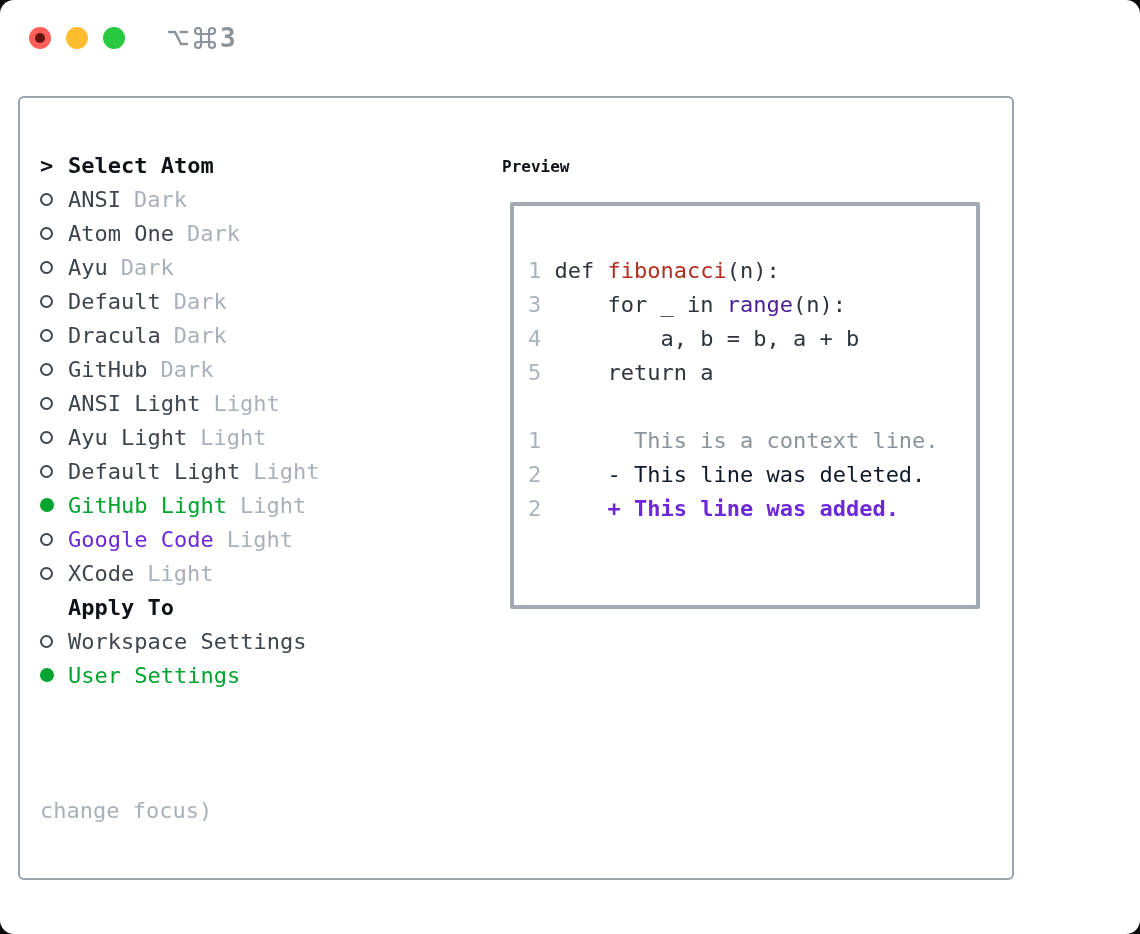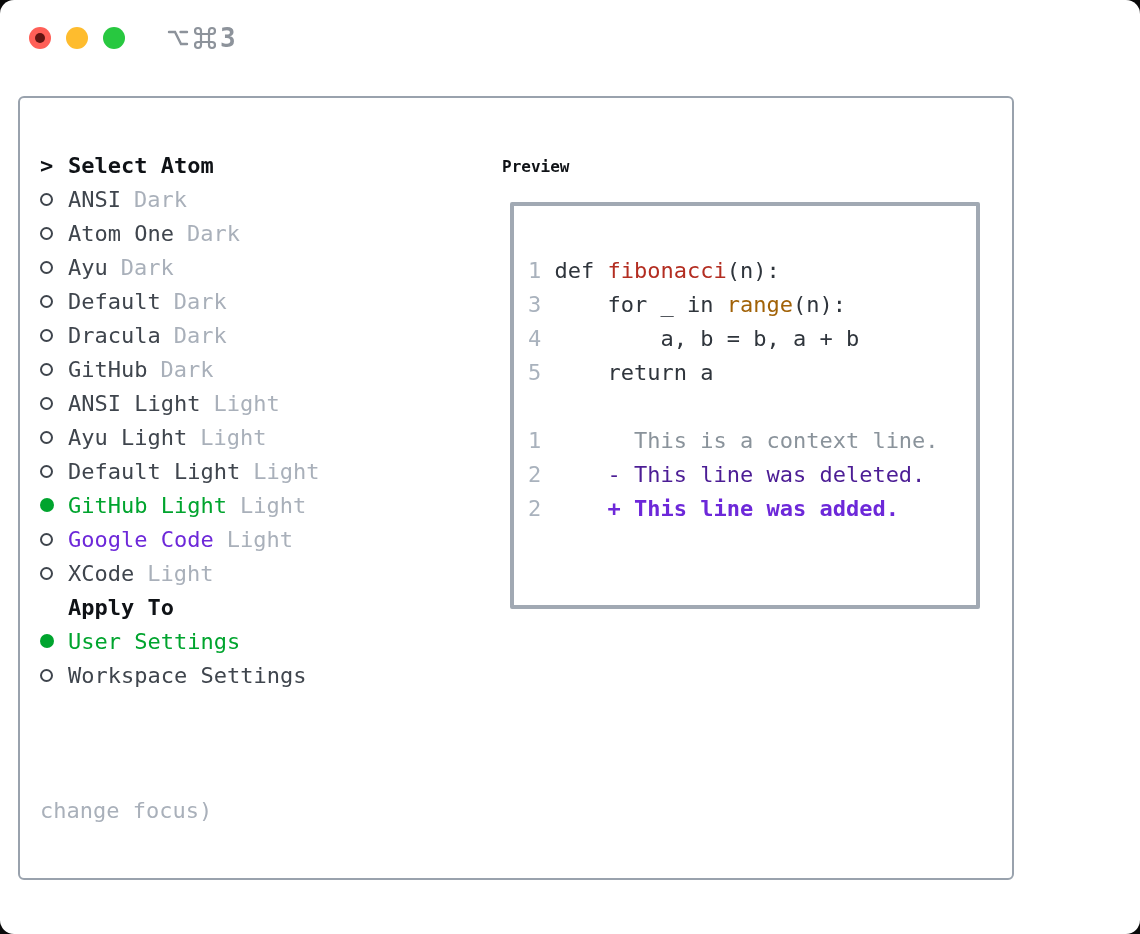--- a/index.html
+++ b/index.html
@@ -104,41 +104,41 @@
       </div>
       <div class="row">
         <span class="marker"><span class="radio"></span></span><span style="color: rgb(63, 69, 77);">XCode</span><span class="tag" style="color: rgb(169, 176, 186);">Light</span>
       </div>
 
       <div class="apply-block">
         <div class="row hdr" style="color: rgb(15, 18, 22);">
           <span class="marker"></span><span>Apply To</span>
         </div>
         <div class="row">
-          <span class="marker"><span class="radio filled" style="background: rgb(0, 164, 46);"></span></span><span style="color: rgb(0, 164, 46);">User Settings</span>
+          <span class="marker"><span class="radio"></span></span><span style="color: rgb(63, 69, 77);">Workspace Settings</span>
         </div>
         <div class="row">
-          <span class="marker"><span class="radio"></span></span><span style="color: rgb(63, 69, 77);">Workspace Settings</span>
+          <span class="marker"><span class="radio filled" style="background: rgb(0, 164, 46);"></span></span><span style="color: rgb(0, 164, 46);">User Settings</span>
         </div>
       </div>
 
       <div class="hint" style="color: rgb(169, 176, 186);">
         <div>change focus)</div>
       </div>
     </div>
 
     <div class="preview-title" style="color: rgb(15, 18, 22);">Preview</div>
 
     <div class="preview-box" style="border-color: rgb(161, 169, 179);">
       <div id="code-lines">
           <div class="code-line"><span style="color: rgb(169, 178, 189);">1 </span><span style="color: rgb(47, 53, 60);">def </span><span style="color: rgb(179, 45, 33);">fibonacci</span><span style="color: rgb(47, 53, 60);">(n):</span></div>
-          <div class="code-line"><span style="color: rgb(169, 178, 189);">3 </span><span style="color: rgb(47, 53, 60);">    for _ in </span><span style="color: #a16207; text-align: right;">range</span><span style="color: rgb(47, 53, 60);">(n):</span></div>
+          <div class="code-line"><span style="color: rgb(169, 178, 189);">3 </span><span style="color: rgb(47, 53, 60);">    for _ in </span><span style="color: #4c1d95; text-align: right;">range</span><span style="color: rgb(47, 53, 60);">(n):</span></div>
           <div class="code-line"><span style="color: rgb(169, 178, 189);">4 </span><span style="color: rgb(47, 53, 60);">        a, b = b, a + b</span></div>
           <div class="code-line"><span style="color: rgb(169, 178, 189);">5 </span><span style="color: rgb(47, 53, 60);">    return a</span></div>
           <div class="code-line"></div>
           <div class="code-line"><span style="color: rgb(169, 178, 189);">1 </span><span style="color: rgb(138, 147, 155);">      This is a context line.</span></div>
-          <div class="code-line"><span style="color: rgb(169, 178, 189);">2 </span><span style="color: #4c1d95;">    - This line was deleted.</span></div>
+          <div class="code-line"><span style="color: rgb(169, 178, 189);">2 </span><span style="color: #0f172a;">    - This line was deleted.</span></div>
           <div class="code-line"><span style="color: rgb(169, 178, 189);">2 </span><span style="color: #6d28d9; font-weight: bold;">    + This line was added.</span></div>
         </div>
     </div>
 
   </div>
 </div>
 
 </body></html>

